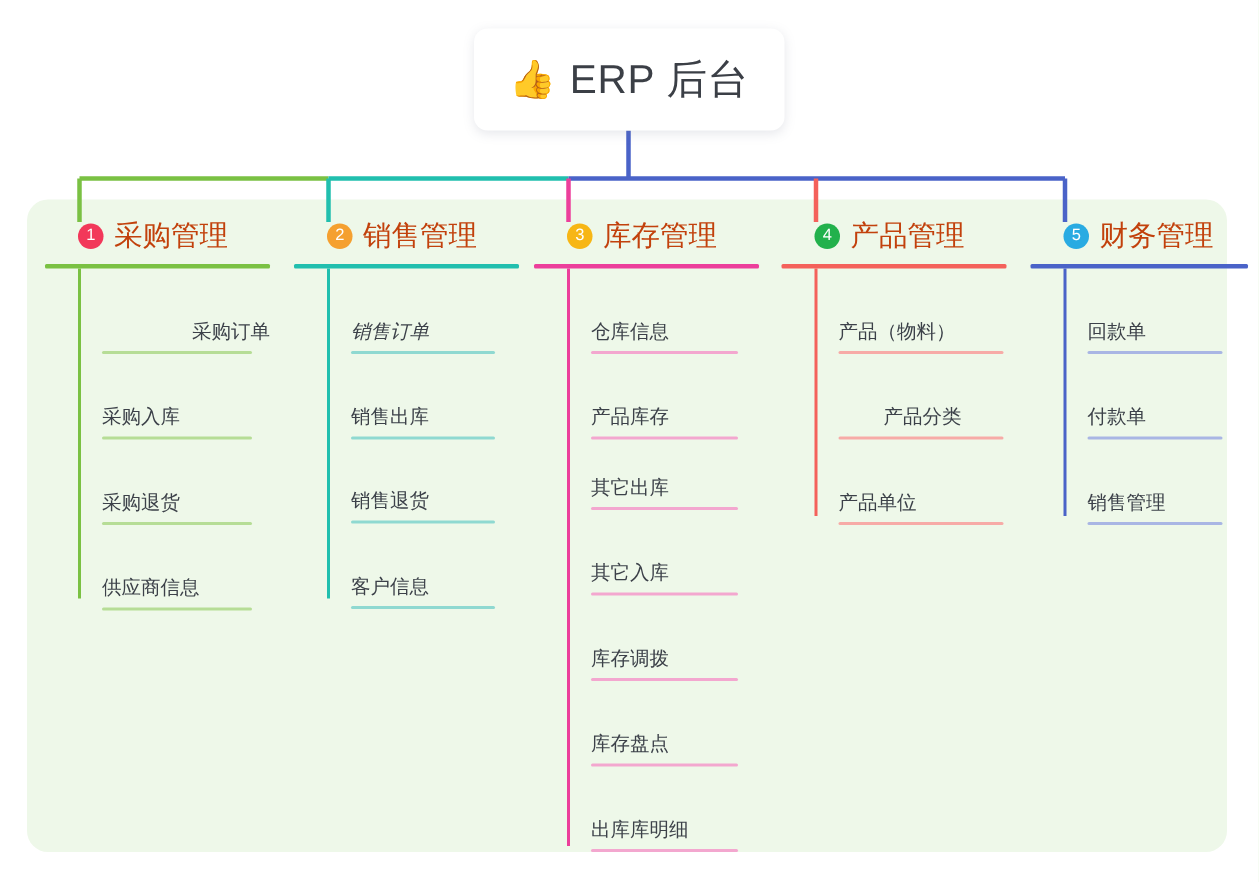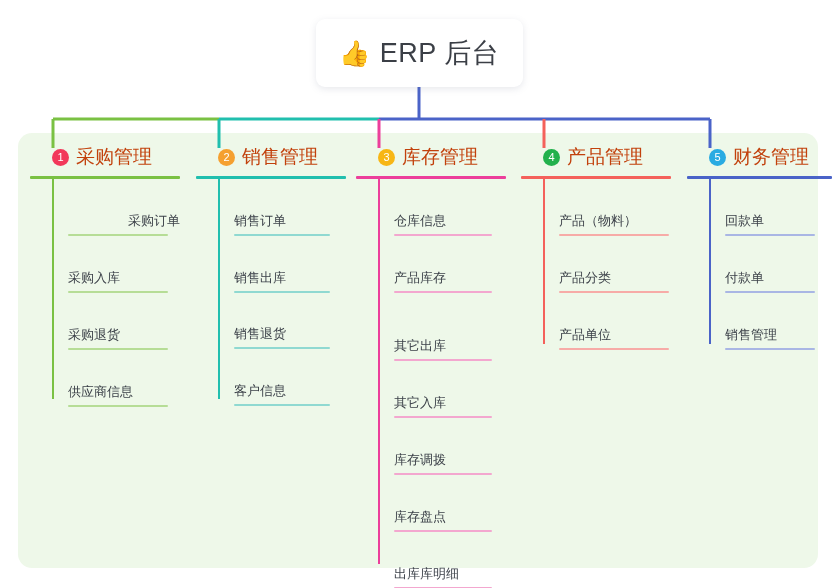--- a/index.html
+++ b/index.html
@@ -199,21 +199,21 @@
       </div>
       <div class="column" style="left: 196px;">
         <div class="col-header">
           <span class="badge" style="background: rgb(245, 160, 48);">2</span>
           <span class="col-title">销售管理</span>
         </div>
         <div class="col-rule" style="background: rgb(33, 191, 174); width: 150px;"></div>
         <div class="items">
           <div class="stem" style="background: rgb(33, 191, 174); height: 220px;"></div>
           <div class="item-wrap">
-            <div class="item" style="height: 55px;">
+            <div class="item" style="height: 55px; font-style: italic;">
               <span class="item-label">销售订单</span>
             </div>
             <div class="item-rule" style="background: rgb(143, 217, 209); width: 96px;"></div>
           </div>
           <div class="item-wrap">
             <div class="item" style="height: 55px;">
               <span class="item-label">销售出库</span>
             </div>
             <div class="item-rule" style="background: rgb(143, 217, 209); width: 96px;"></div>
           </div>
@@ -245,21 +245,21 @@
             </div>
             <div class="item-rule" style="background: rgb(243, 167, 207); width: 98px;"></div>
           </div>
           <div class="item-wrap">
             <div class="item" style="height: 55px;">
               <span class="item-label">产品库存</span>
             </div>
             <div class="item-rule" style="background: rgb(243, 167, 207); width: 98px;"></div>
           </div>
           <div class="item-wrap">
-            <div class="item" style="height: 66px;">
+            <div class="item" style="height: 45px;">
               <span class="item-label">其它出库</span>
             </div>
             <div class="item-rule" style="background: rgb(243, 167, 207); width: 98px;"></div>
           </div>
           <div class="item-wrap">
             <div class="item" style="height: 55px;">
               <span class="item-label">其它入库</span>
             </div>
             <div class="item-rule" style="background: rgb(243, 167, 207); width: 98px;"></div>
           </div>
@@ -291,21 +291,21 @@
         <div class="col-rule" style="background: rgb(244, 97, 91); width: 150px;"></div>
         <div class="items">
           <div class="stem" style="background: rgb(244, 97, 91); height: 165px;"></div>
           <div class="item-wrap">
             <div class="item" style="height: 55px;">
               <span class="item-label">产品（物料）</span>
             </div>
             <div class="item-rule" style="background: rgb(247, 171, 167); width: 110px;"></div>
           </div>
           <div class="item-wrap">
-            <div class="item" style="height: 55px;">
+            <div class="item" style="height: 55px; align-items: center;">
               <span class="item-label">产品分类</span>
             </div>
             <div class="item-rule" style="background: rgb(247, 171, 167); width: 110px;"></div>
           </div>
           <div class="item-wrap">
             <div class="item" style="height: 55px;">
               <span class="item-label">产品单位</span>
             </div>
             <div class="item-rule" style="background: rgb(247, 171, 167); width: 110px;"></div>
           </div>

